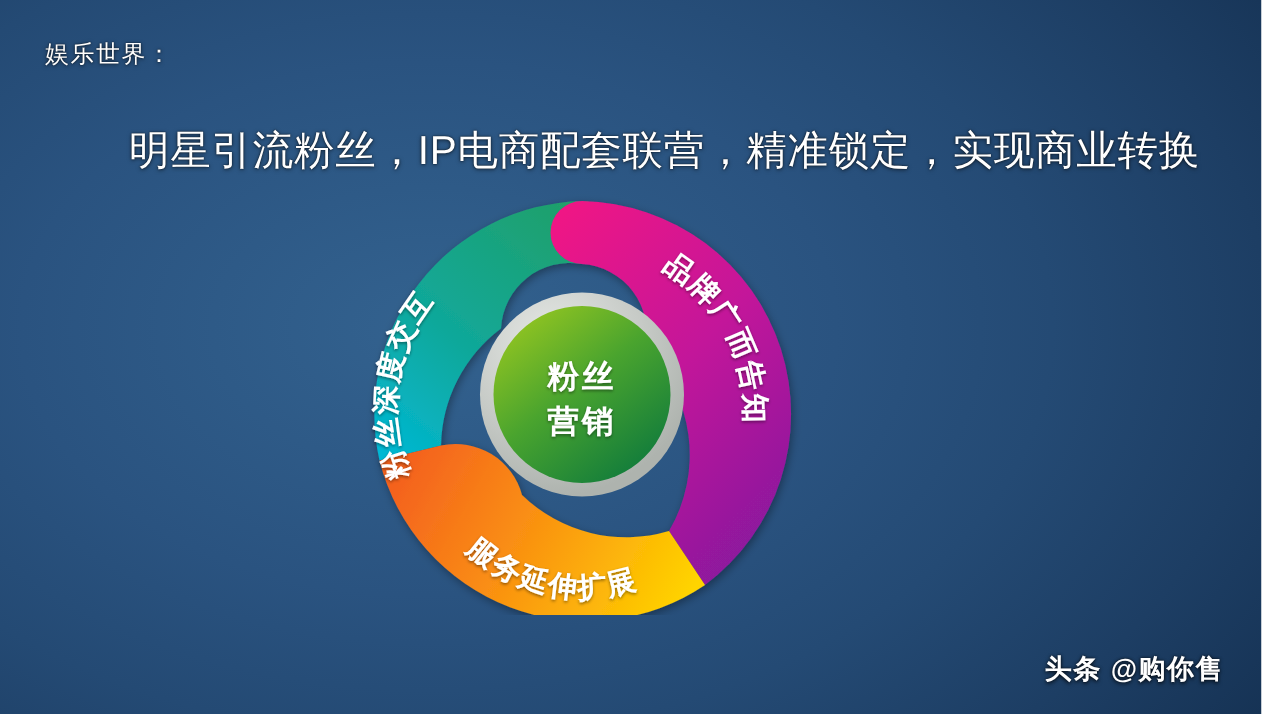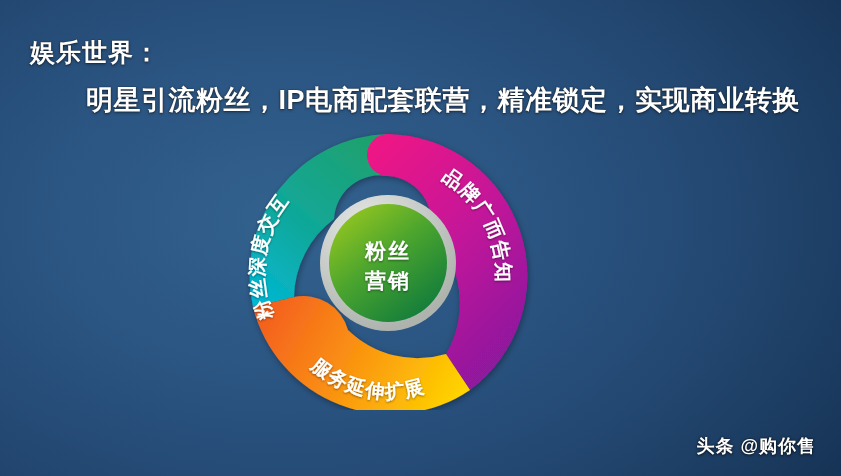--- a/index.html
+++ b/index.html
@@ -20,33 +20,32 @@
         #1d3e64 70%,
         #163355 85%,
         #112a48 100%);
     overflow:hidden;
   }
 
   
   .headline-1 {
     position:absolute;
     left:30px; top:26px;
-    font-size:25px;
-    font-weight:bold;
+    font-size:16px;
+    font-weight:normal;
     color:#ffffff;
     letter-spacing:1px;
     text-shadow:0 1px 3px rgba(0,0,0,.55), 0 0 1px rgba(0,0,0,.9);
     white-space:nowrap;
-    margin-top:10px;
   }
   .headline-2 {
     position:absolute;
     left:86px; top:82px;
     font-size:27px;
-    font-weight:bold;
+    font-weight:normal;
     color:#ffffff;
     letter-spacing:0.5px;
     text-shadow:0 1px 3px rgba(0,0,0,.55), 0 0 1px rgba(0,0,0,.9);
     white-space:nowrap;
   }
 
   
   .watermark {
     position:absolute;
     right:25px; bottom:18px;

